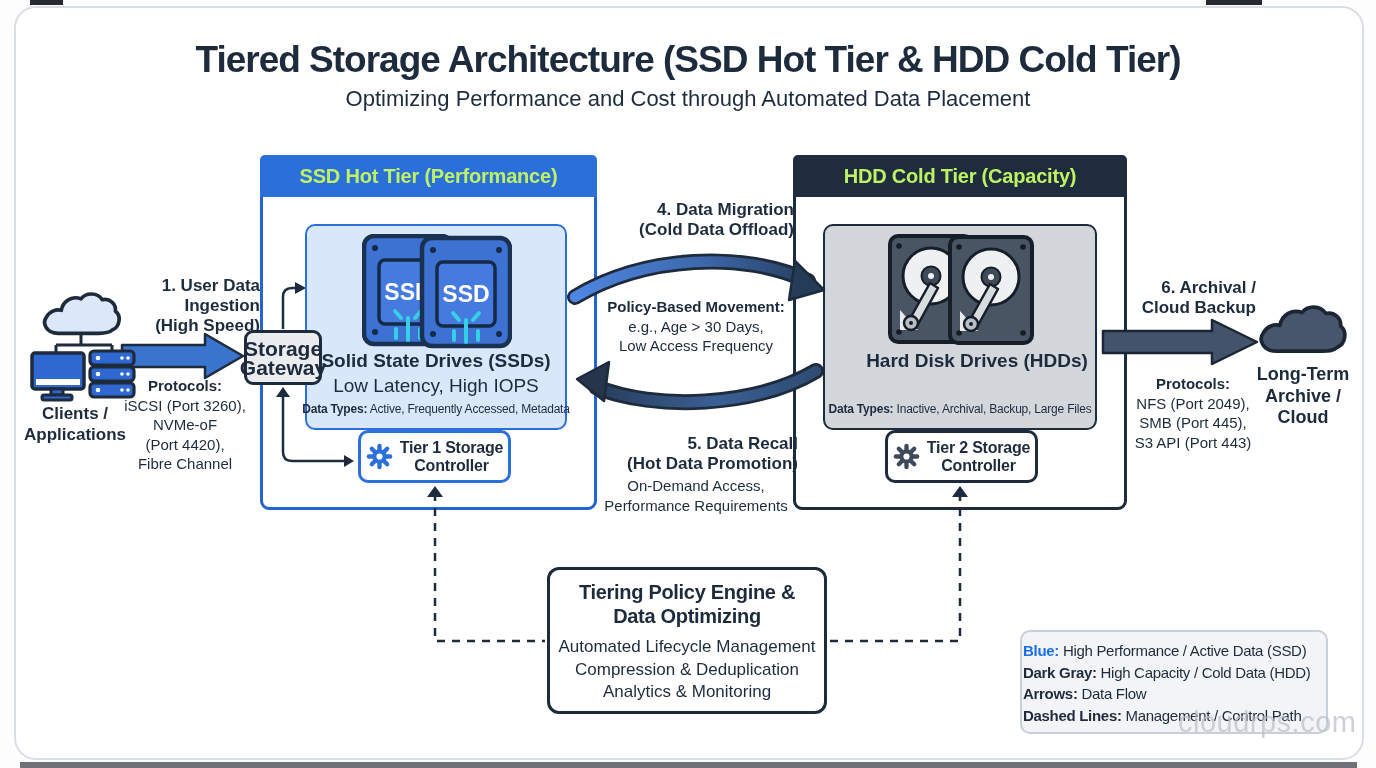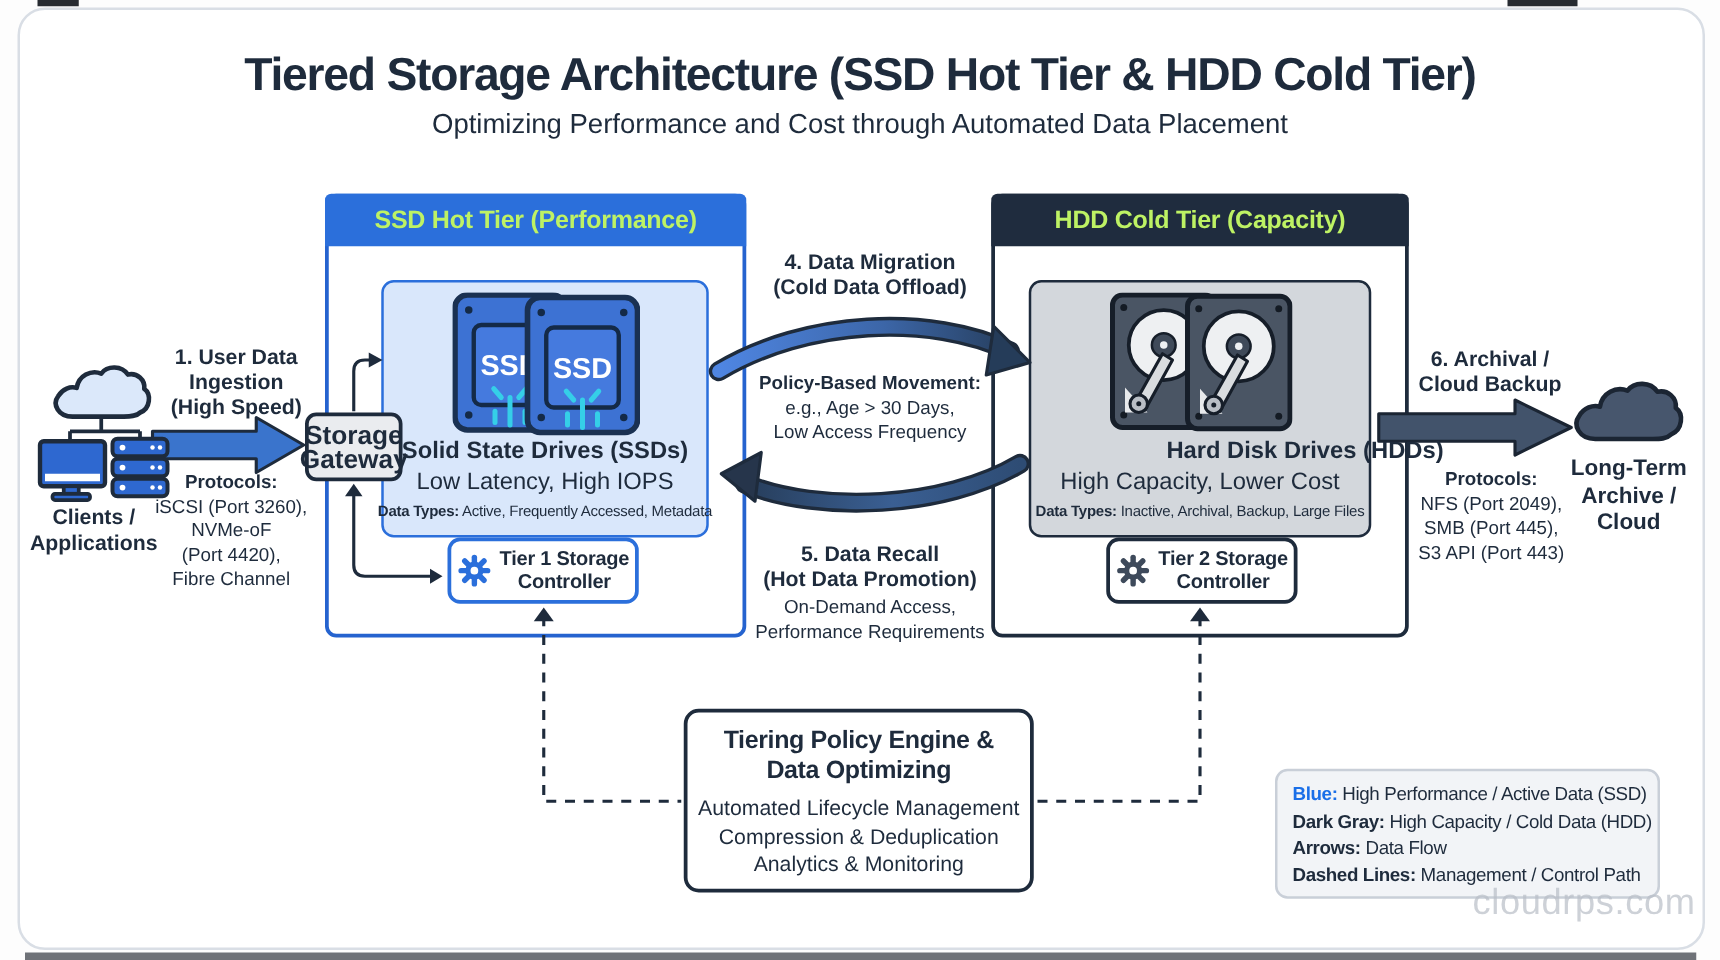--- a/index.html
+++ b/index.html
@@ -28,39 +28,39 @@
   .drive-sub{font-size:19px;z-index:3;}
   .drive-types{font-size:12px;letter-spacing:-0.2px;z-index:3;}
   .controller{height:53px;background:#fff;border-radius:10px;box-sizing:border-box;display:flex;
               align-items:center;justify-content:center;gap:7px;z-index:4;}
   .controller .txt{font-size:16px;font-weight:bold;line-height:18px;text-align:center;letter-spacing:-0.2px;}
   .t1{left:358px;top:430px;width:153px;border:3px solid #2b6fdb;}
   .t2{left:885px;top:430px;width:153px;border:3px solid #1e2b3c;}
   .gateway{left:244px;top:330px;width:78px;height:55px;background:#eaecef;border:3px solid #1e2b3c;
            border-radius:9px;box-sizing:border-box;display:flex;flex-direction:column;align-items:center;
            justify-content:center;font-weight:bold;font-size:21px;line-height:19px;z-index:4;}
-  .lbl-b{font-weight:bold;font-size:17px;line-height:20px;z-index:3;}
+  .lbl-b{font-weight:bold;font-size:17px;line-height:20px;z-index:3;text-align:right;}
   .lbl-s{font-size:15px;line-height:19.5px;z-index:3;}
   .step1-label{left:118px;top:276px;width:142px;}
   .step1-proto{left:105px;top:376px;width:160px;}
   .clients-label{left:5px;top:403px;width:140px;font-size:17px;line-height:21px;font-weight:bold;z-index:3;}
   .step4-label{left:598px;top:200px;width:196px;}
   .step4-policy{left:583px;top:264px;width:226px;margin-top:33px;}
   .step5-label{left:594px;top:434px;width:204px;}
   .step5-detail{left:589px;top:476px;width:214px;}
   .step6-label{left:1128px;top:278px;width:128px;}
   .step6-proto{left:1123px;top:374px;width:140px;}
   .cloud-label{left:1253px;top:364px;width:100px;font-size:18px;line-height:21.5px;font-weight:bold;z-index:3;}
   .policybox{left:547px;top:567px;width:280px;height:147px;background:#fff;border:3px solid #1e2b3c;
              border-radius:12px;box-sizing:border-box;z-index:1;}
   .policy-title{left:547px;top:580px;width:280px;font-size:20px;font-weight:bold;line-height:24px;
                 letter-spacing:-0.3px;z-index:3;}
   .policy-items{left:547px;top:636px;width:280px;font-size:17px;line-height:22.5px;z-index:3;}
-  .legend{left:1020px;top:615px;width:308px;height:104px;background:#f2f4f7;border:2px solid #c9cfd8;
-          border-radius:10px;box-sizing:border-box;padding:8px 12px;z-index:2;}
+  .legend{left:1020px;top:630px;width:308px;height:104px;background:#f2f4f7;border:2px solid #c9cfd8;
+          border-radius:10px;box-sizing:border-box;padding:8px 1px;z-index:2;}
   .legend .row{font-size:15px;line-height:21.5px;letter-spacing:-0.3px;white-space:nowrap;}
   .watermark{left:1178px;top:706px;width:190px;font-size:29px;color:#b9bec7;opacity:0.7;z-index:6;
              letter-spacing:0.5px;}
   svg{display:block;}
   .overlay{left:0;top:0;z-index:2;pointer-events:none;}
   .icon{z-index:3;pointer-events:none;}
 </style>
 </head>
 <body>
 
@@ -78,22 +78,21 @@
   <div class="abs innerbox ssd-inner"></div>
   <div class="abs drive-name ctr" style="left:300px;top:350px;width:272px;">Solid State Drives (SSDs)</div>
   <div class="abs drive-sub ctr" style="left:300px;top:375px;width:272px;">Low Latency, High IOPS</div>
   <div class="abs drive-types ctr" style="left:298px;top:402px;width:276px;">
     <span class="b">Data Types:</span><span> Active, Frequently Accessed, Metadata</span>
   </div>
 
   <div class="abs tierbox hdd-outer"></div>
   <div class="abs tierheader hdd-header ctr" style="background-color: rgb(31, 44, 62);">HDD Cold Tier (Capacity)</div>
   <div class="abs innerbox hdd-inner"></div>
-  <div class="abs drive-name ctr" style="left:843px;top:350px;width:306px;padding-left:48px;">Hard Disk Drives (HDDs)</div>
-  <div class="abs drive-sub ctr" style="left:823px;top:375px;width:274px;">High Capacity, Lower Cost</div>
+  <div class="abs drive-name ctr" style="left:824px;top:350px;width:306px;">Hard Disk Drives (HDDs)</div>
   <div class="abs drive-types ctr" style="left:820px;top:402px;width:280px;">
     <span class="b">Data Types:</span><span> Inactive, Archival, Backup, Large Files</span>
   </div>
 
   <svg class="abs overlay" width="1376" height="768" viewBox="0 0 1376 768">
     <defs>
       <linearGradient id="gradMig" gradientUnits="userSpaceOnUse" x1="574" y1="280" x2="815" y2="280">
         <stop offset="0" stop-color="#4f86e3"></stop>
           <stop offset="0.55" stop-color="#3c66a8"></stop>
           <stop offset="1" stop-color="#253c59"></stop>

